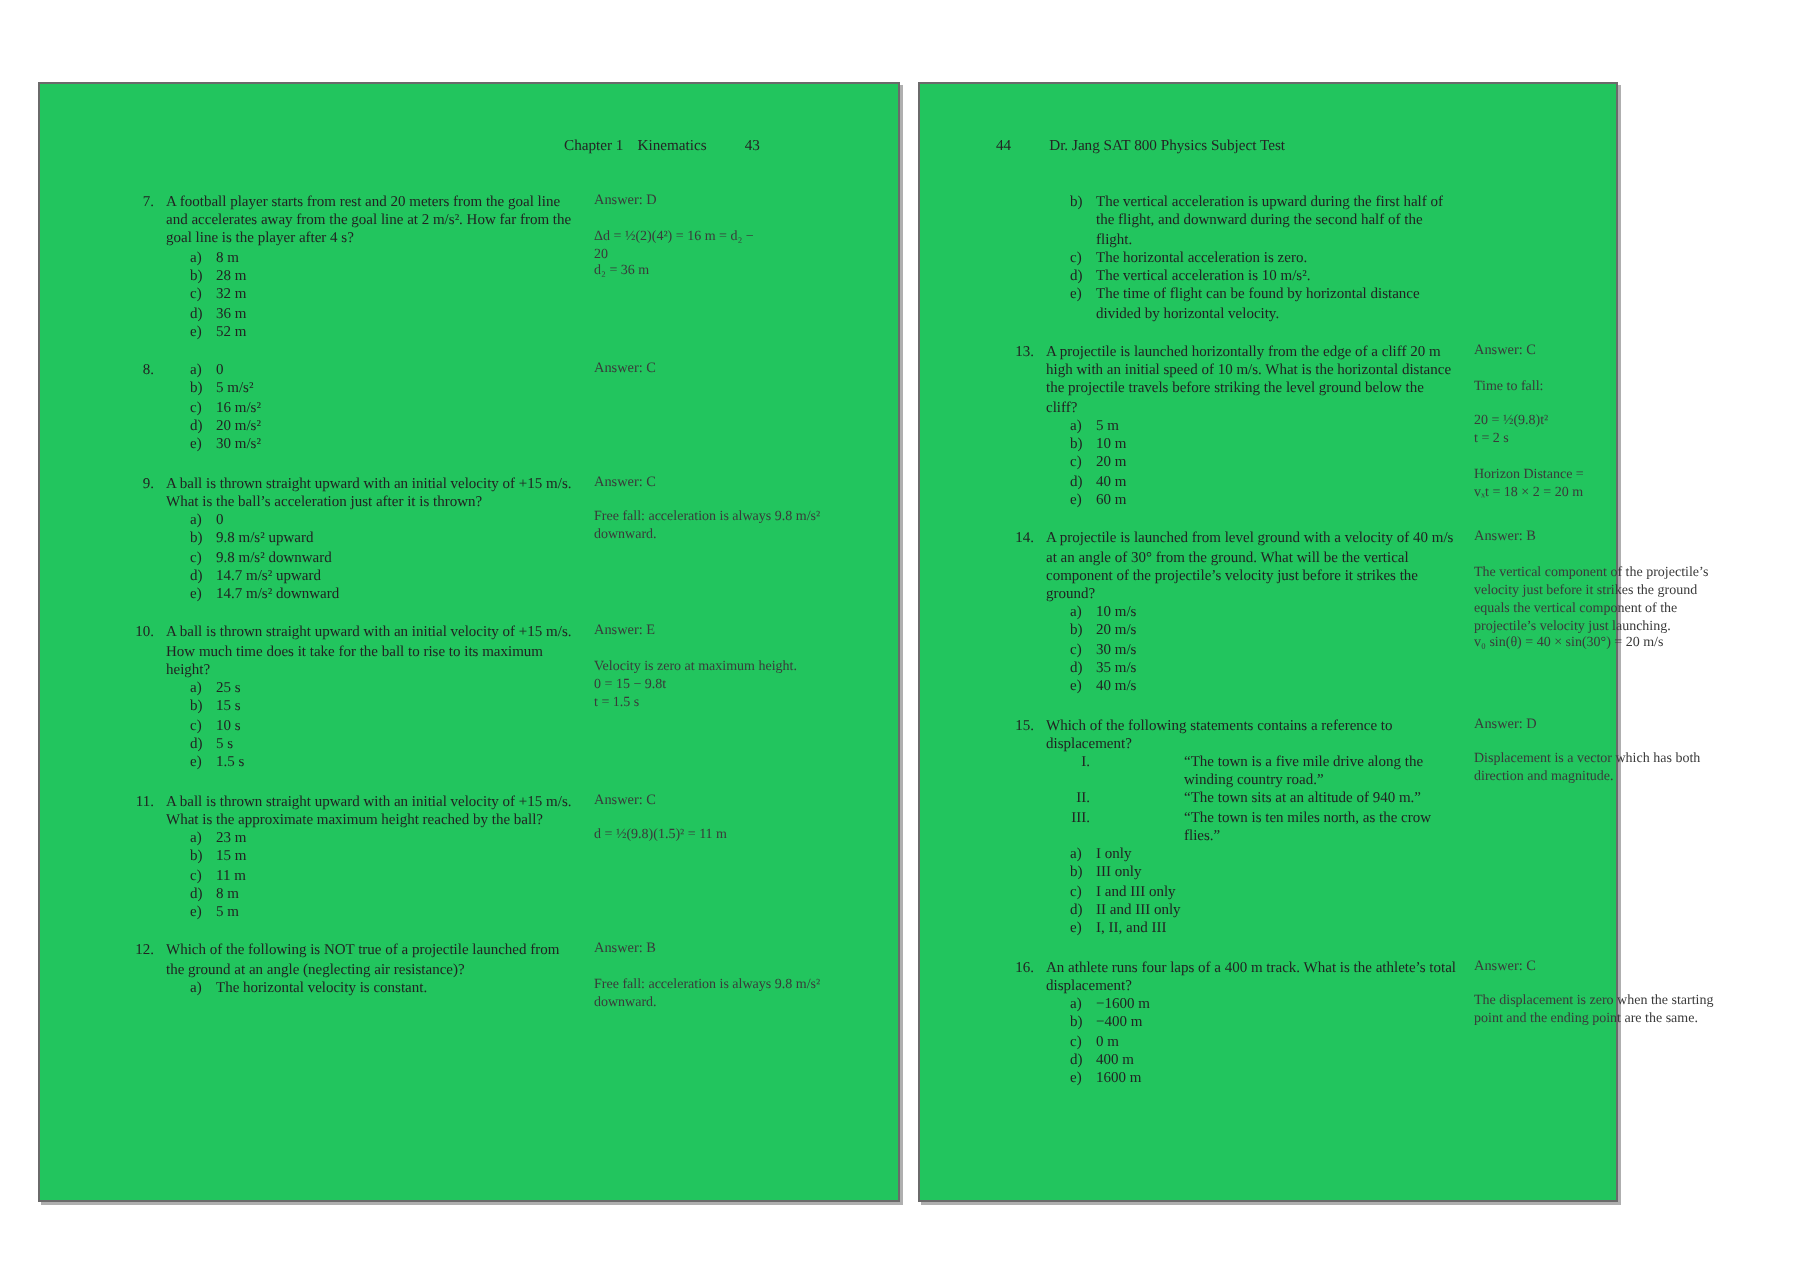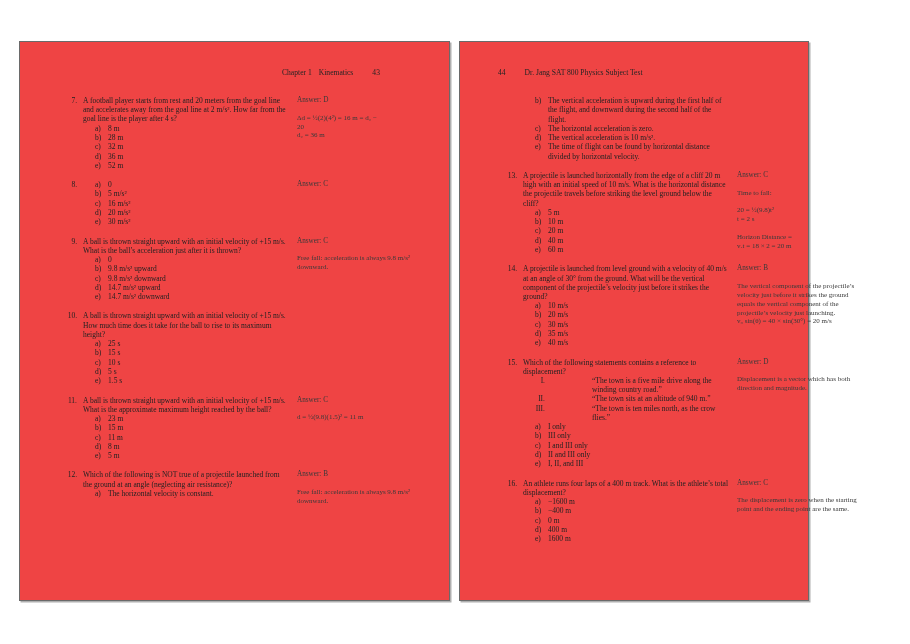--- a/index.html
+++ b/index.html
@@ -2,21 +2,21 @@
 <html><head>
 <meta charset="utf-8">
 <style>
   * { margin:0; padding:0; box-sizing:border-box; }
   html,body { width:910px; height:644px; background:#ffffff; overflow:hidden; }
   body { font-family:"Liberation Serif", serif; color:#222; position:relative; }
 
   .spread { position:absolute; inset:0; }
 
   .page {
-    position:absolute; top:41px; height:560px; background:#ef4444;
+    position:absolute; top:41px; height:560px; background:#22c55e;
     border:1px solid #6a6a6a;
     box-shadow:1.5px 1.5px 0 rgba(110,110,110,.55);
   }
   .page.left  { left:19px;  width:431px; }
   .page.right { left:459px; width:350px; }
 
   .page-header { margin-top:26px; font-size:7.6px; line-height:9px; white-space:nowrap; color:#242424; }
   .page.left  .page-header { padding-left:262px; }
   .page.right .page-header { padding-left:38px; }
   .hgap-sm { margin-left:7px; }
@@ -174,20 +174,28 @@
               <div class="option">
                 <span class="opt-label">d)</span>
                 <span class="opt-text">5 s</span>
               </div>
               <div class="option">
                 <span class="opt-label">e)</span>
                 <span class="opt-text">1.5 s</span>
               </div>
             </div>
           </div>
+          <div class="q-answer">
+            <div class="answer-label">Answer: E</div>
+            <div class="answer-notes">
+              <div class="note-line">Velocity is zero at maximum height.</div>
+              <div class="note-line">0 = 15 − 9.8t</div>
+              <div class="note-line">t = 1.5 s</div>
+            </div>
+          </div>
         </div>
         <div class="question">
           <div class="q-main">
             <div class="q-num">11.</div>
             <div class="q-body">
               <div class="q-text">A ball is thrown straight upward with an initial velocity of +15 m/s. What is the approximate maximum height reached by the ball?</div>
               <div class="option">
                 <span class="opt-label">a)</span>
                 <span class="opt-text">23 m</span>
               </div>

